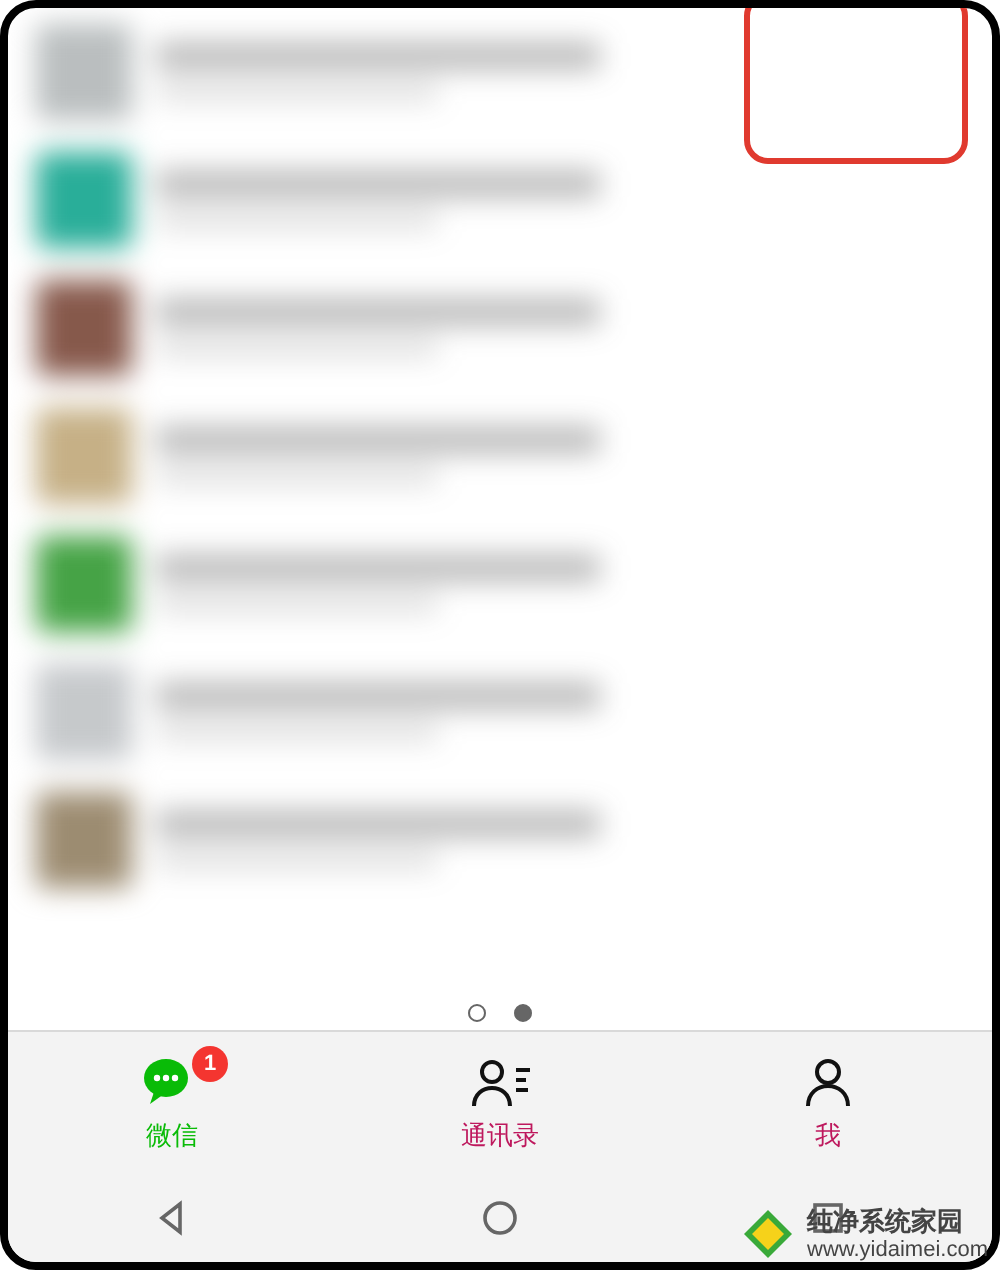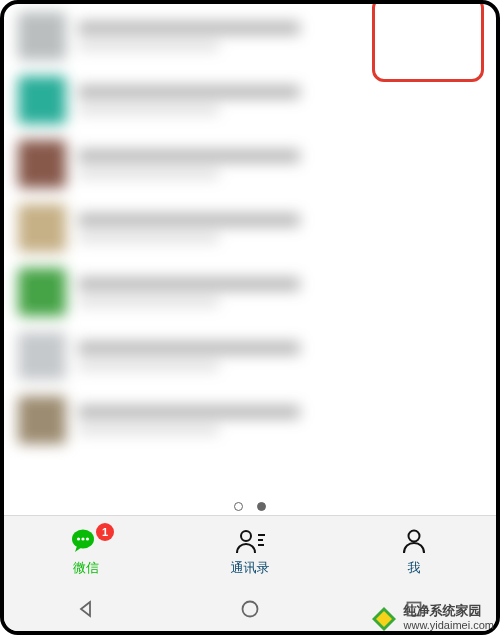--- a/index.html
+++ b/index.html
@@ -72,21 +72,21 @@
       border-top: 1px solid #d9d9d9;
       display: flex;
       background: #f3f3f3;
     }
     .tab {
       flex: 1 1 0;
       display: flex; flex-direction: column;
       align-items: center; justify-content: center;
       gap: 4px;
       font-size: 13px;
-      color: #0c4a6e;
+      color: #be185d;
       position: relative;
     }
     .tab.active { color: #09bb07; }
     .tab .icon-wrap {
       position: relative;
       width: 32px; height: 28px;
       display: flex; align-items: center; justify-content: center;
     }
     .badge {
       position: absolute;
@@ -120,21 +120,21 @@
     .sys-btn {
       flex: 1 1 0;
       display: flex; align-items: center; justify-content: center;
       color: #555;
     }
 
     
     .watermark {
       position: absolute;
       right: 6px; bottom: 2px;
-      display: flex; align-items: flex-end; gap: 6px;
+      display: flex; align-items: flex-start; gap: 6px;
       font-size: 11px; color: #444;
       z-index: 50;
     }
     .wm-logo {
       width: 28px; height: 28px;
       position: relative;
     }
     .wm-text { line-height: 1.25; text-align: left; }
     .wm-text span:first-child { font-size: 13px; font-weight: 600; }
 

